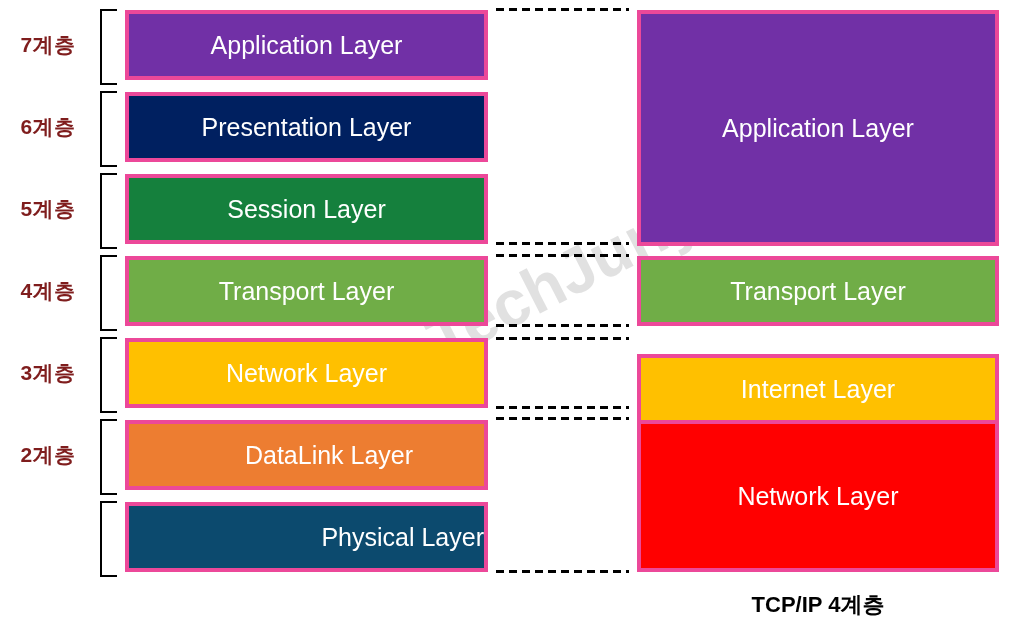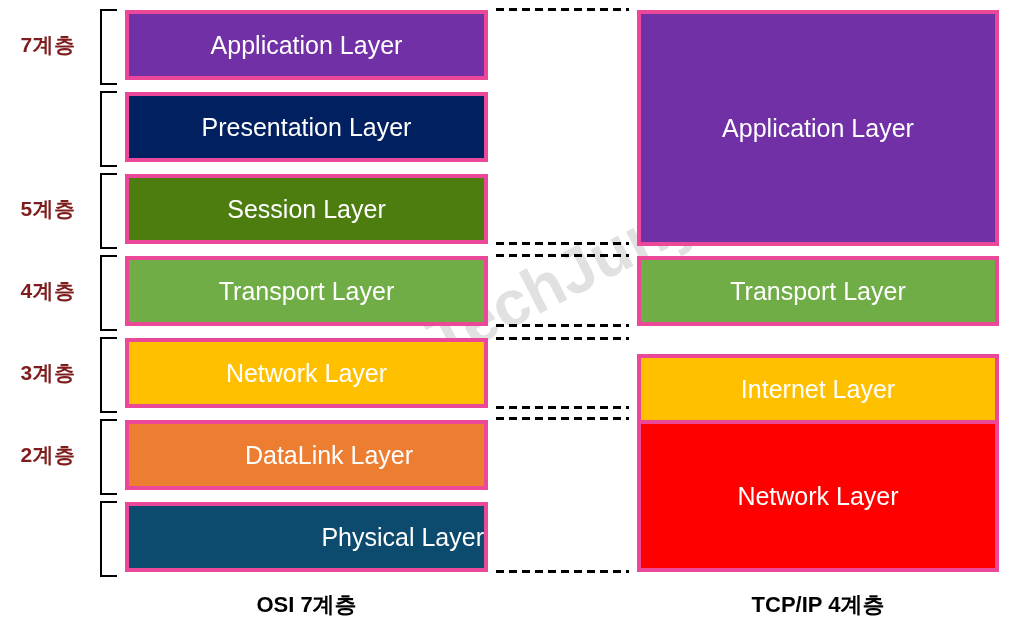--- a/index.html
+++ b/index.html
@@ -55,40 +55,41 @@
   }
 </style>
 </head>
 <body>
 
 <div id="stage">
 
   <div id="watermark">TechJuny</div>
 
   <div class="knum" style="top:10px">7계층</div>
+  <div class="knum" style="top:92px">6계층</div>
   <div class="knum" style="top:174px">5계층</div>
   <div class="knum" style="top:256px">4계층</div>
   <div class="knum" style="top:338px">3계층</div>
   <div class="knum" style="top:420px">2계층</div>
 
   <div class="bracket" style="top:9px"></div>
   <div class="bracket" style="top:91px"></div>
   <div class="bracket" style="top:173px"></div>
   <div class="bracket" style="top:255px"></div>
   <div class="bracket" style="top:337px"></div>
   <div class="bracket" style="top:419px"></div>
   <div class="bracket" style="top:501px"></div>
 
   <div class="box lbox" style="top: 10px; background-color: rgb(113, 48, 166);">
     <span>Application Layer</span>
     </div>
   <div class="box lbox" style="top: 92px; background-color: rgb(0, 32, 96);">
     <span>Presentation Layer</span>
     </div>
-  <div class="box lbox" style="top: 174px; background-color: #4d7c0f;">
+  <div class="box lbox" style="top: 174px; background-color: #15803d;">
     <span>Session Layer</span>
     </div>
   <div class="box lbox" style="top: 256px; background-color: rgb(112, 173, 71);">
     <span>Transport Layer</span>
     </div>
   <div class="box lbox" style="top: 338px; background-color: rgb(255, 192, 0);">
     <span>Network Layer</span>
     </div>
   <div class="box lbox" style="top: 420px; background-color: rgb(237, 125, 49); padding-left: 45px;">
     <span>DataLink Layer</span>
@@ -112,16 +113,15 @@
 
   <div class="dash" style="top:8px"></div>
   <div class="dash" style="top:242px"></div>
   <div class="dash" style="top:254px"></div>
   <div class="dash" style="top:324px"></div>
   <div class="dash" style="top:337px"></div>
   <div class="dash" style="top:406px"></div>
   <div class="dash" style="top:417px"></div>
   <div class="dash" style="top:570px"></div>
 
-  <div class="caption left">OSI 7계층</div>
   <div class="caption right">TCP/IP 4계층</div>
 
 </div>
 
 </body></html>

